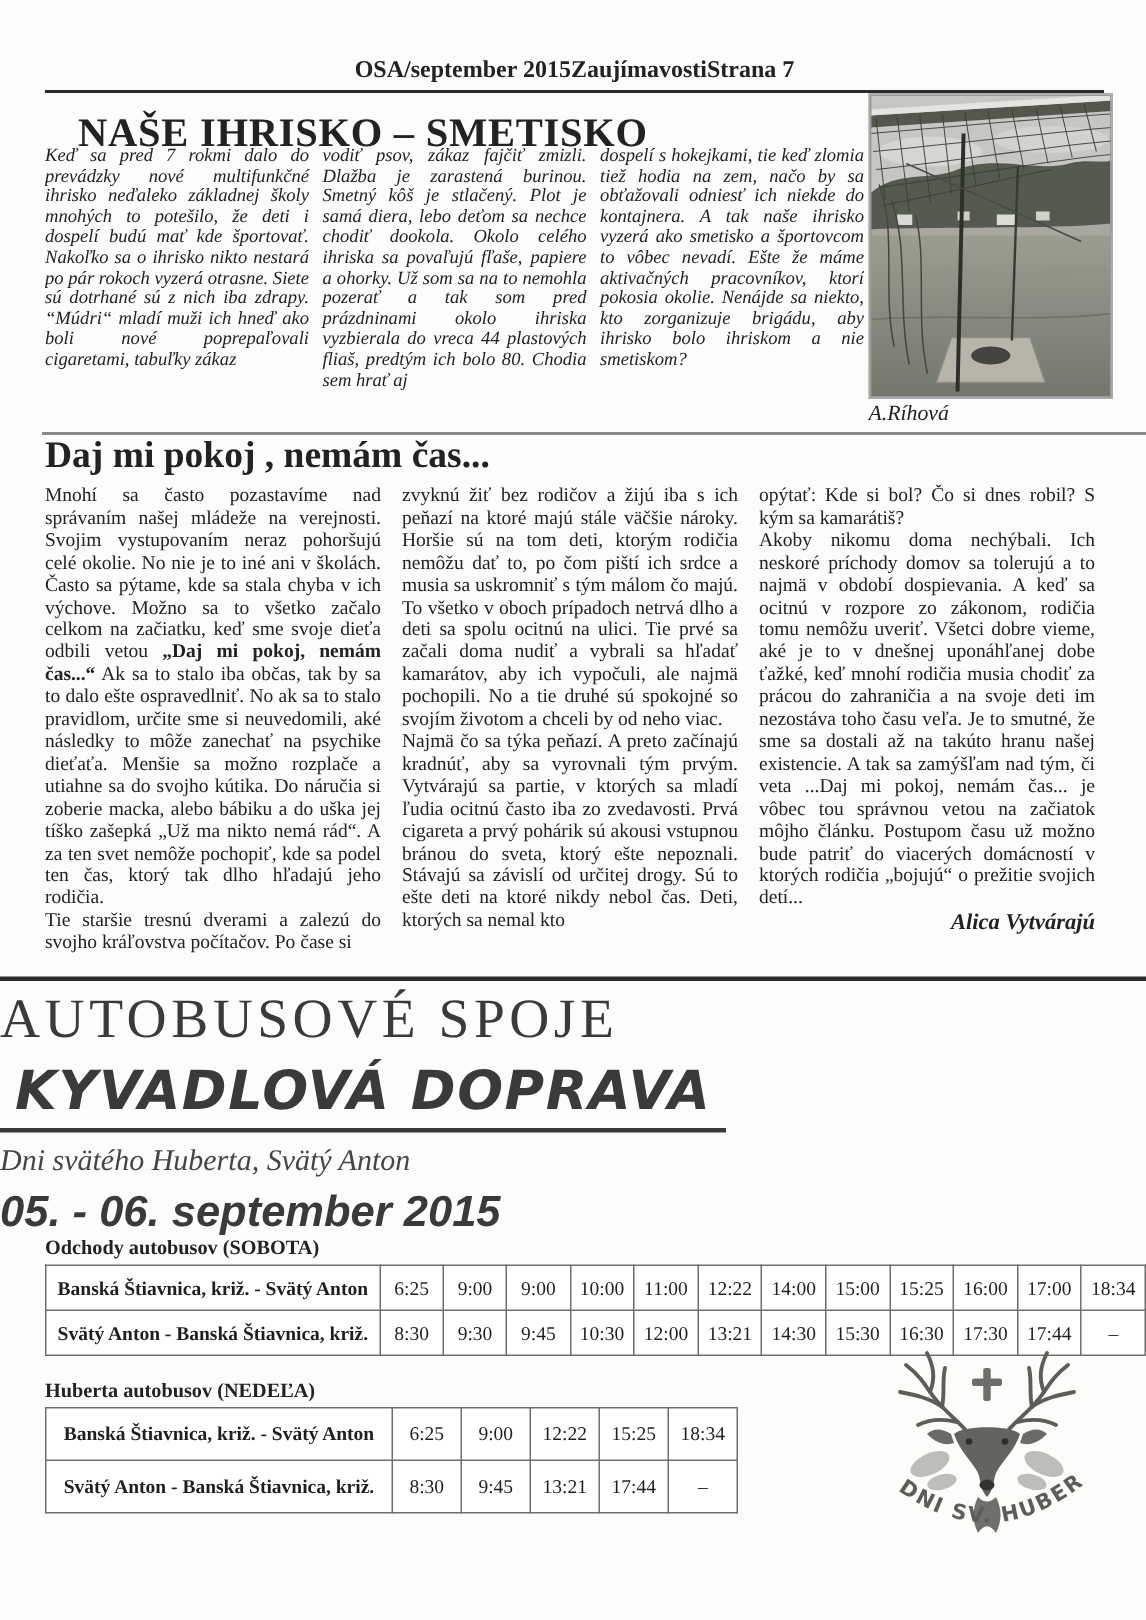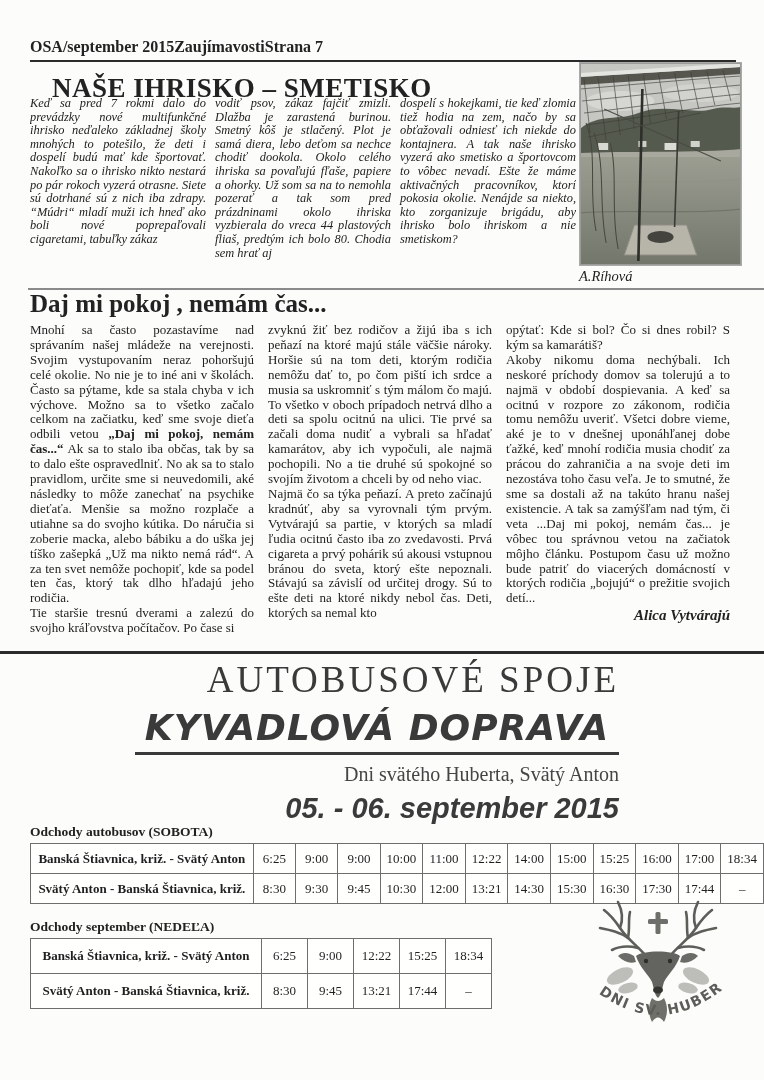--- a/index.html
+++ b/index.html
@@ -6,21 +6,21 @@
   body{background:#e8e8e6;}
   .page{
     position:relative; width:764px; height:1080px; margin:0 auto;
     background:#fcfcfa; color:#222;
     font-family:"Liberation Serif", serif;
     overflow:hidden;
   }
   
   .masthead{
     position:absolute; top:38px; left:30px; width:706px;
-    display:flex; justify-content:flex-start; align-items:baseline;
+    display:flex; justify-content:center; align-items:baseline;
     font-weight:bold; font-size:16px;
     border-bottom:2px solid #2b2b2b; padding-bottom:4px;
   }
   
   .a1-title{
     position:absolute; top:73px; left:52px;
     font-size:27px; font-weight:bold; letter-spacing:.5px;
   }
   .a1-body{
     position:absolute; top:97px; left:30px; width:546px; height:190px;
@@ -52,29 +52,29 @@
   }
   .a2-col p{margin:0;}
   .signature{
     text-align:right; font-weight:bold; font-style:italic; font-size:15px; margin-top:2px;
   }
   .divider-thick{
     position:absolute; top:651px; left:0; width:764px; height:0;
     border-top:3px solid #2b2b2b;
   }
   
-  .ad{position:absolute; top:658px; left:0; width:619px; text-align:right; color:#3a3a3a;}
+  .ad{position:absolute; top:658px; left:0; width:619px; text-align:left; color:#3a3a3a;}
   .ad-line1{font-size:37px; letter-spacing:3px; line-height:44px;}
   .ad-line2{
     display:inline-block; margin-top:4px;
     font-family:"DejaVu Sans", sans-serif; font-weight:bold; font-style:italic;
     font-size:36px; line-height:44px; letter-spacing:1px;
     border-bottom:3px solid #3a3a3a; padding:0 10px 2px 10px;
   }
-  .ad-line3{font-size:20px; margin-top:8px; color:#454545;}
+  .ad-line3{font-style:italic; font-size:20px; margin-top:8px; color:#454545;}
   .ad-line4{
     font-family:Liberation Sans, sans-serif; font-weight:bold; font-style:italic;
     font-size:29px; margin-top:6px;
   }
   
   .tt-label{position:absolute; left:30px; font-weight:bold; font-size:13.5px;}
   .tt-label.sat{top:824px;}
   .tt-label.sun{top:919px;}
   table.timetable{border-collapse:collapse; background:#fffffe;}
   table.timetable.sat{position:absolute; top:843px; left:30px;}
@@ -231,21 +231,21 @@
         <td class="time">14:30</td>
         <td class="time">15:30</td>
         <td class="time">16:30</td>
         <td class="time">17:30</td>
         <td class="time">17:44</td>
         <td class="time">–</td>
       </tr>
     </tbody>
   </table>
 
-  <div class="tt-label sun">Odchody september (NEDEĽA)</div>
+  <div class="tt-label sun">Huberta autobusov (NEDEĽA)</div>
   <table class="timetable sun">
     <tbody>
       <tr>
         <td class="route">Banská Štiavnica, križ. - Svätý Anton</td>
         <td class="time">6:25</td>
         <td class="time">9:00</td>
         <td class="time">12:22</td>
         <td class="time">15:25</td>
         <td class="time">18:34</td>
       </tr>

